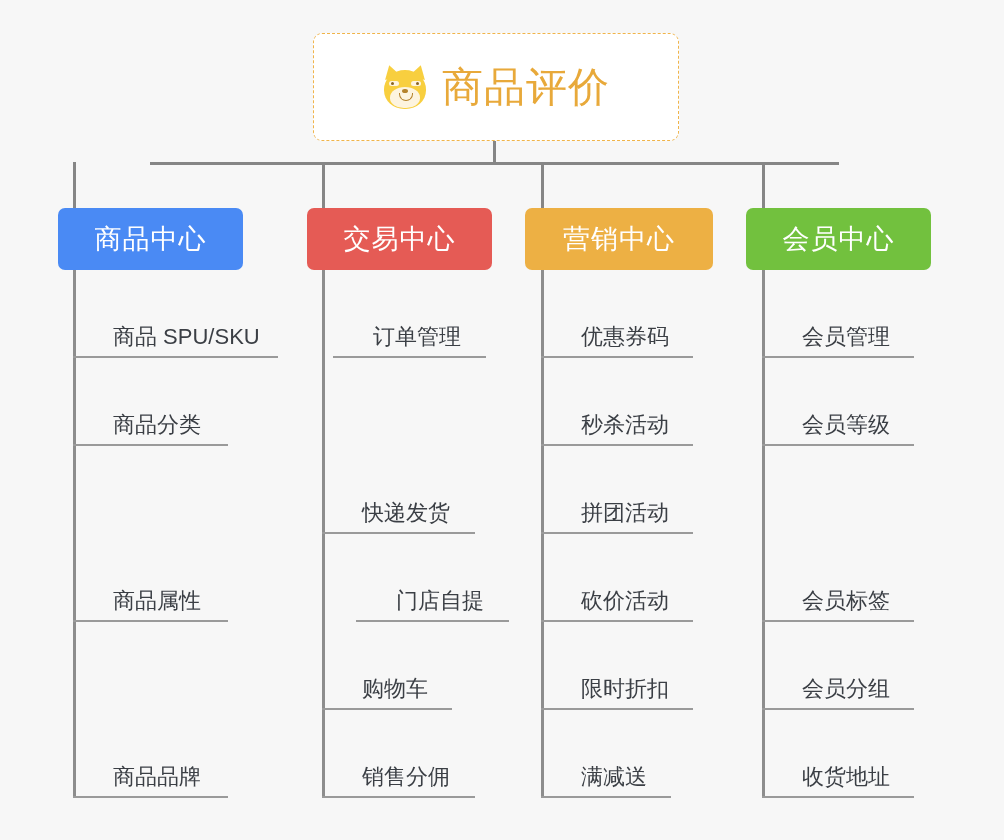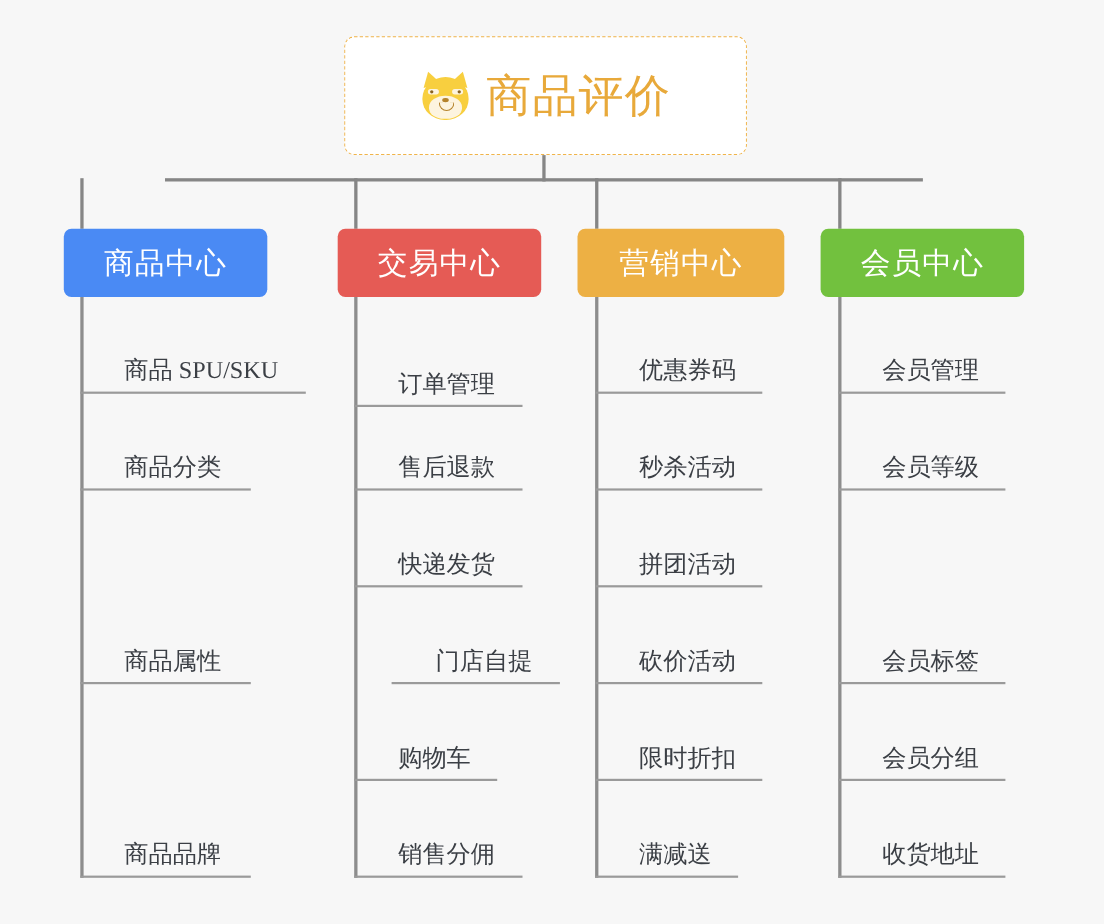--- a/index.html
+++ b/index.html
@@ -163,21 +163,20 @@
     color: #ffffff;
     letter-spacing: 1px;
     line-height: 1;
     white-space: nowrap;
   }
 
   
   .column {
     position: absolute;
     top: 270px;
-    font-family: Liberation Serif, serif;
   }
   .spine {
     position: absolute;
     left: 0;
     top: 0;
     width: 3px;
     background: #8d8d8d;
   }
   .leaf {
     position: absolute;
@@ -249,27 +248,23 @@
           <div class="leaf-underline" style="width: 155px;"></div>
           <div class="leaf-label">商品品牌</div>
         </div>
       </div>
       <div class="conn conn-drop" style="left: 322px;"></div>
       <div class="cat-box" style="left: 307px; width: 185px; background: rgb(229, 91, 85);">
         <div class="cat-label">交易中心</div>
       </div>
       <div class="column" style="left: 322px; top: 270px; height: 528px; width: 260px;">
         <div class="spine" style="height: 528px;"></div>
-        <div class="leaf" style="top: 12px; width: 163px;">
+        <div class="leaf" style="top: 0px; width: 163px; margin-left: 11px;">
           <div class="leaf-underline" style="width: 153px;"></div>
           <div class="leaf-label">订单管理</div>
-        </div>
-        <div class="leaf" style="top: 88px; width: 163px;">
-          <div class="leaf-underline" style="width: 153px;"></div>
-          <div class="leaf-label">售后退款</div>
         </div>
         <div class="leaf" style="top: 176px; width: 163px;">
           <div class="leaf-underline" style="width: 153px;"></div>
           <div class="leaf-label">快递发货</div>
         </div>
         <div class="leaf" style="top: 264px; width: 163px; margin-left: 34px;">
           <div class="leaf-underline" style="width: 153px;"></div>
           <div class="leaf-label">门店自提</div>
         </div>
         <div class="leaf" style="top: 352px; width: 140px;">

